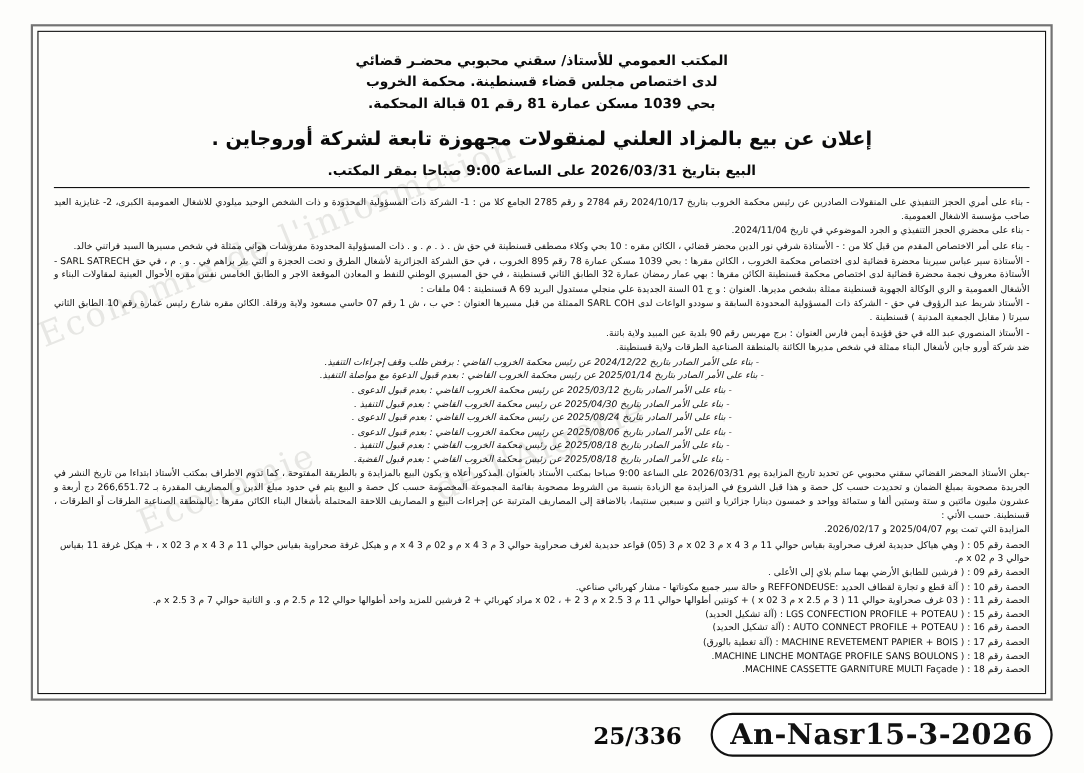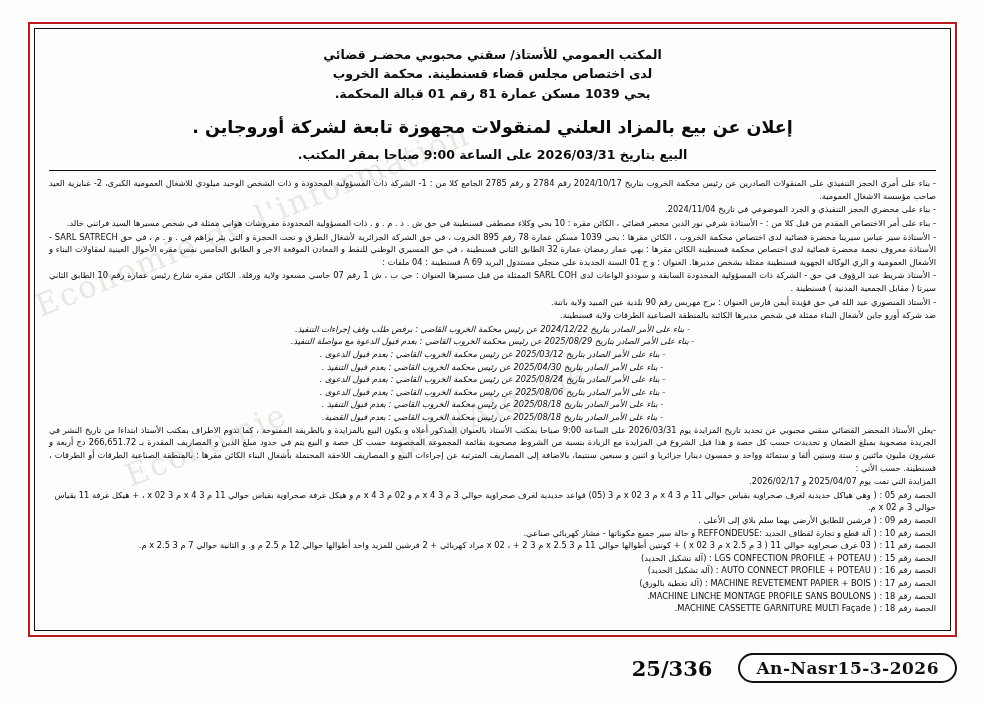--- a/index.html
+++ b/index.html
@@ -33,21 +33,21 @@
     transform-origin:left top;
   }
   .wm1{left:30px;top:160px;}
   .wm2{left:390px;top:300px;}
   .wm3{left:120px;top:330px;font-size:27px;}
 
   .frame{
     position:absolute;
     left:28px;top:22px;
     width:929px;height:615px;
-    border:2px solid #b91c1c;
+    border:2px solid #737373;
     background:transparent;
     box-sizing:border-box;
     z-index:1;
   }
   .inner{
     position:absolute;
     inset:4px;
     border:1px solid #111;
     box-sizing:border-box;
     padding:10px 14px 6px 14px;
@@ -106,21 +106,21 @@
     display:flex;
     align-items:center;
     z-index:2;
   }
   .stamp{
     border:2px solid #111;
     border-radius:20px;
     padding:3px 16px;
     font-family:"DejaVu Serif","Liberation Serif",serif;
     font-weight:bold;
-    font-size:17px;
+    font-size:26px;
     letter-spacing:0.5px;
     color:#111;
     background:#fff;
     direction:ltr;
   }
   .pageno{
     margin-right:26px;
     font-family:"DejaVu Serif","Liberation Serif",serif;
     font-weight:bold;
     font-size:21px;
@@ -156,21 +156,21 @@
         <p>- بناء على محضري الحجز التنفيذي و الجرد الموضوعي في تاريخ 2024/11/04.</p>
         <p>- بناء على أمر الاختصاص المقدم من قبل كلا من : - الأستاذة شرفي نور الدين محضر قضائي ، الكائن مقره : 10 بحي وكلاء مصطفى قسنطينة في حق ش . ذ . م . و . ذات المسؤولية المحدودة مفروشات هواني ممثلة في شخص مسيرها السيد فراتني خالد.</p>
         <p>- الأستاذة سير عباس سيرينا محضرة قضائية لدى اختصاص محكمة الخروب ، الكائن مقرها : بحي 1039 مسكن عمارة 78 رقم 895 الخروب ، في حق الشركة الجزائرية لأشغال الطرق و تحت الحجزة و التي بئر براهم في . و . م ، في حق SARL SATRECH - الأستاذة معروف نجمة محضرة قضائية لدى اختصاص محكمة قسنطينة الكائن مقرها : بهي عمار رمضان عمارة 32 الطابق الثاني قسنطينة ، في حق المسيري الوطني للنفط و المعادن الموقعة الاجر و الطابق الخامس نفس مقره الأحوال العينية لمقاولات البناء و الأشغال العمومية و الري الوكالة الجهوية قسنطينة ممثلة بشخص مديرها. العنوان : و ج 01 السنة الجديدة علي منجلي مستدول البريد A 69 قسنطينة : 04 ملفات :</p>
         <p>- الأستاذ شريط عبد الرؤوف في حق - الشركة ذات المسؤولية المحدودة السابقة و سوددو الواعات لدى SARL COH الممثلة من قبل مسيرها العنوان : حي ب ، ش 1 رقم 07 حاسي مسعود ولاية ورقلة. الكائن مقره شارع رئيس عمارة رقم 10 الطابق الثاني سيرتا ( مقابل الجمعية المدنية ) قسنطينة .</p>
         <p>- الأستاذ المنصوري عبد الله في حق فؤيدة أيمن فارس العنوان : برج مهربس رقم 90 بلدية عين المبيد ولاية باتنة.</p>
         <p>ضد شركة أورو جاين لأشغال البناء ممثلة في شخص مديرها الكائنة بالمنطقة الصناعية الطرقات ولاية قسنطينة.</p>
       </div>
 
       <div class="body-text centered-block">
         <p>- بناء على الأمر الصادر بتاريخ 2024/12/22 عن رئيس محكمة الخروب القاضي : برفض طلب وقف إجراءات التنفيذ.</p>
-        <p>- بناء على الأمر الصادر بتاريخ 2025/08/29 عن رئيس محكمة الخروب القاضي : بعدم قبول الدعوة مع مواصلة التنفيذ.</p>
+        <p>- بناء على الأمر الصادر بتاريخ 2025/01/14 عن رئيس محكمة الخروب القاضي : بعدم قبول الدعوة مع مواصلة التنفيذ.</p>
         <p>- بناء على الأمر الصادر بتاريخ 2025/03/12 عن رئيس محكمة الخروب القاضي : بعدم قبول الدعوى .</p>
         <p>- بناء على الأمر الصادر بتاريخ 2025/04/30 عن رئيس محكمة الخروب القاضي : بعدم قبول التنفيذ .</p>
         <p>- بناء على الأمر الصادر بتاريخ 2025/08/24 عن رئيس محكمة الخروب القاضي : بعدم قبول الدعوى .</p>
         <p>- بناء على الأمر الصادر بتاريخ 2025/08/06 عن رئيس محكمة الخروب القاضي : بعدم قبول الدعوى .</p>
         <p>- بناء على الأمر الصادر بتاريخ 2025/08/18 عن رئيس محكمة الخروب القاضي : بعدم قبول التنفيذ .</p>
         <p>- بناء على الأمر الصادر بتاريخ 2025/08/18 عن رئيس محكمة الخروب القاضي : بعدم قبول القضية.</p>
       </div>
 
       <div class="body-text just-block">
         <p>-يعلن الأستاذ المحضر القضائي سقني محبوبي عن تحديد تاريخ المزايدة يوم 2026/03/31 على الساعة 9:00 صباحا بمكتب الأستاذ بالعنوان المذكور أعلاه و يكون البيع بالمزايدة و بالطريقة المفتوحة ، كما تدوم الاطراف بمكتب الأستاذ ابتداءا من تاريخ النشر في الجريدة مصحوبة بمبلغ الضمان و تحديدت حسب كل حصة و هذا قبل الشروع في المزايدة مع الزيادة بنسبة من الشروط مصحوبة بقائمة المجموعة المخصومة حسب كل حصة و البيع يتم في حدود مبلغ الدين و المصاريف المقدرة بـ 266,651.72 دج أربعة و عشرون مليون مائتين و ستة وستين ألفا و ستمائة وواحد و خمسون دينارا جزائريا و اثنين و سبعين سنتيما، بالاضافة إلى المصاريف المترتبة عن إجراءات البيع و المصاريف اللاحقة المحتملة بأشغال البناء الكائن مقرها : بالمنطقة الصناعية الطرقات أو الطرقات ، قسنطينة. حسب الأتي :</p>

